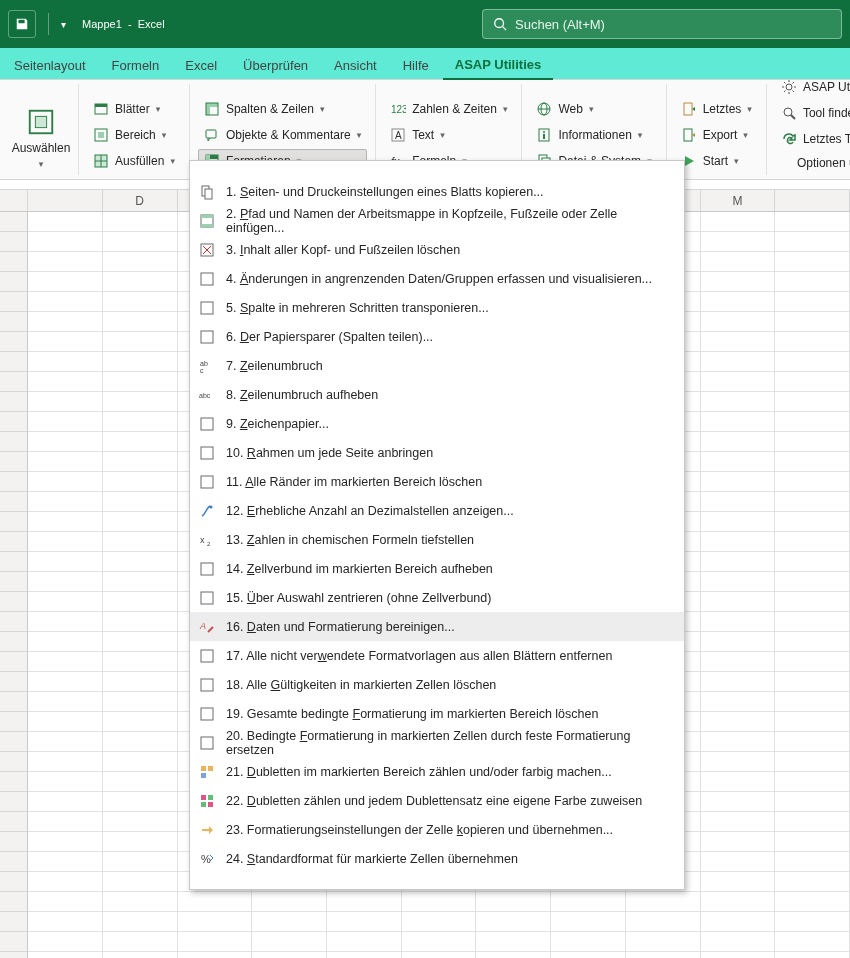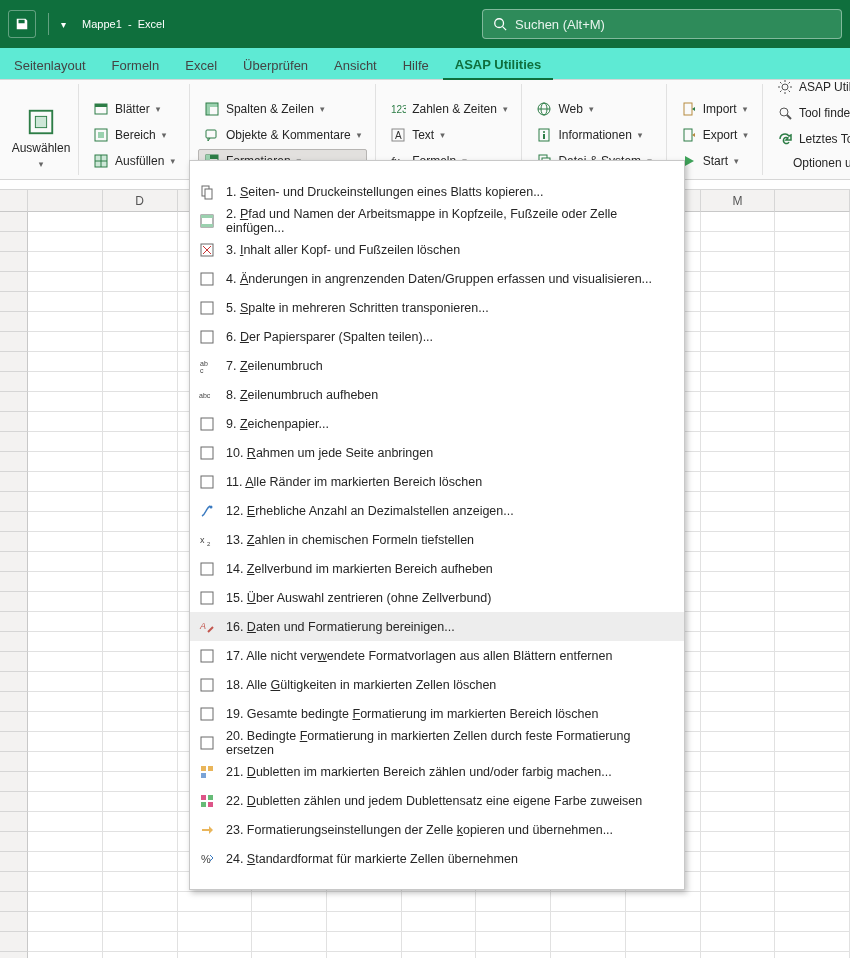--- a/index.html
+++ b/index.html
@@ -218,21 +218,21 @@
       </div>
     </div>
   </div>
   <div class="ribbon-group">
     <div class="col-stack">
       <div class="small-btn">
         <svg viewBox="0 0 16 16">
             <rect x="3" y="2" width="8" height="12" fill="none" stroke="#b58a3e"></rect>
             <path d="M11 8l3-2v4z" fill="#2d7d46"></path>
           </svg>
-        <span>Import</span>
+        <span>Letztes</span>
           <span class="chev">▾</span>
       </div>
       <div class="small-btn">
         <svg viewBox="0 0 16 16">
             <rect x="3" y="2" width="8" height="12" fill="none" stroke="#2d7d46"></rect>
             <path d="M11 8l3 2v-4z" fill="#b58a3e"></path>
           </svg>
         <span>Export</span>
           <span class="chev">▾</span>
       </div>

